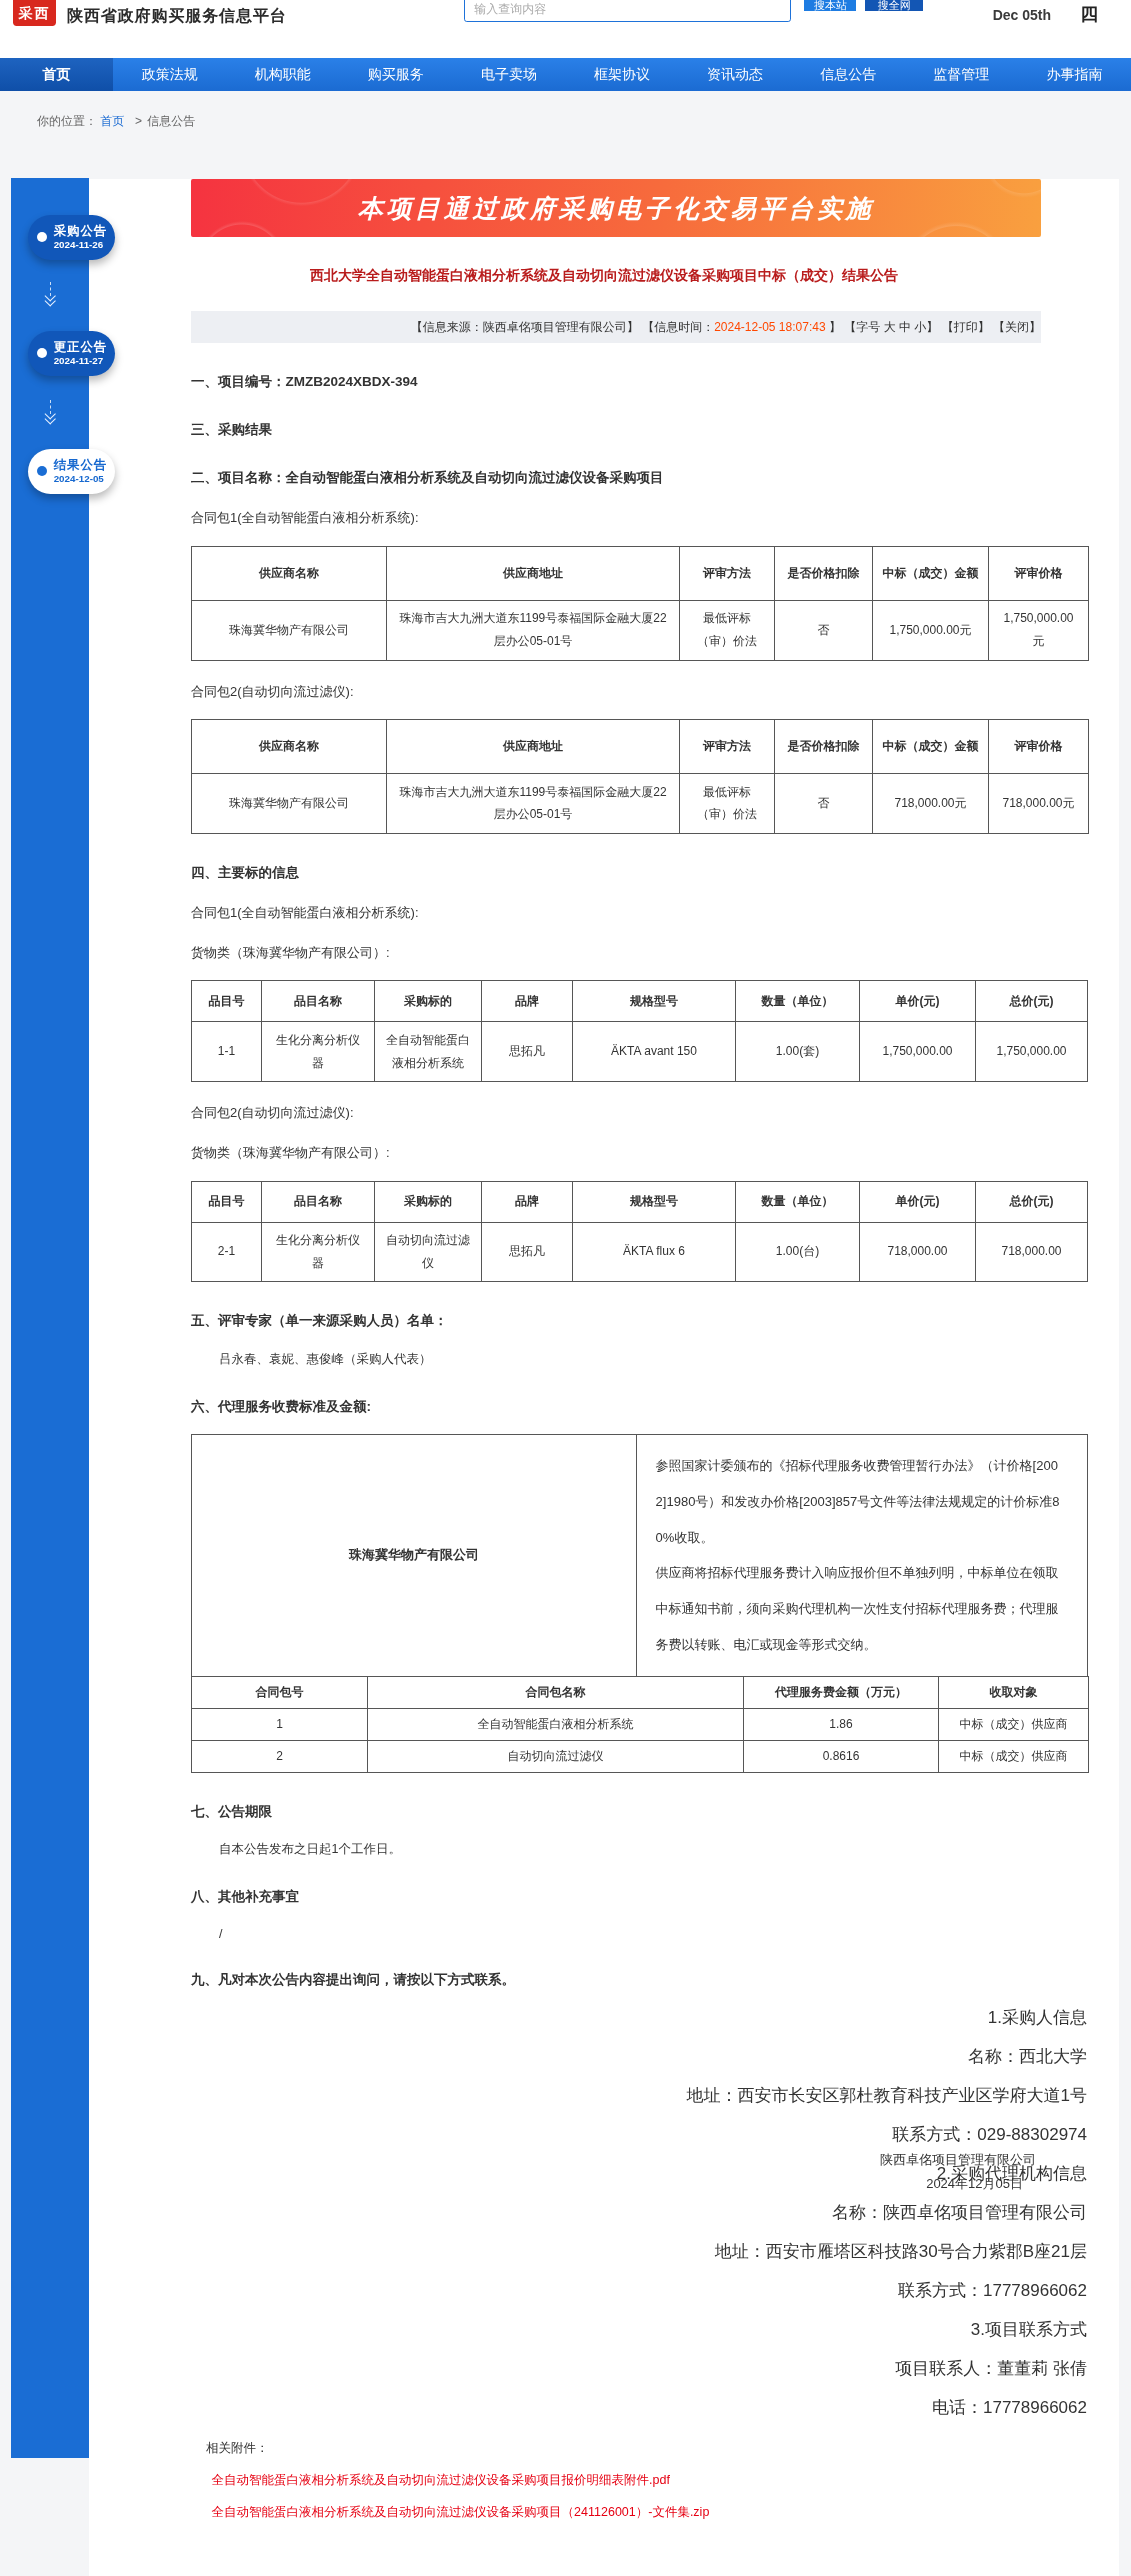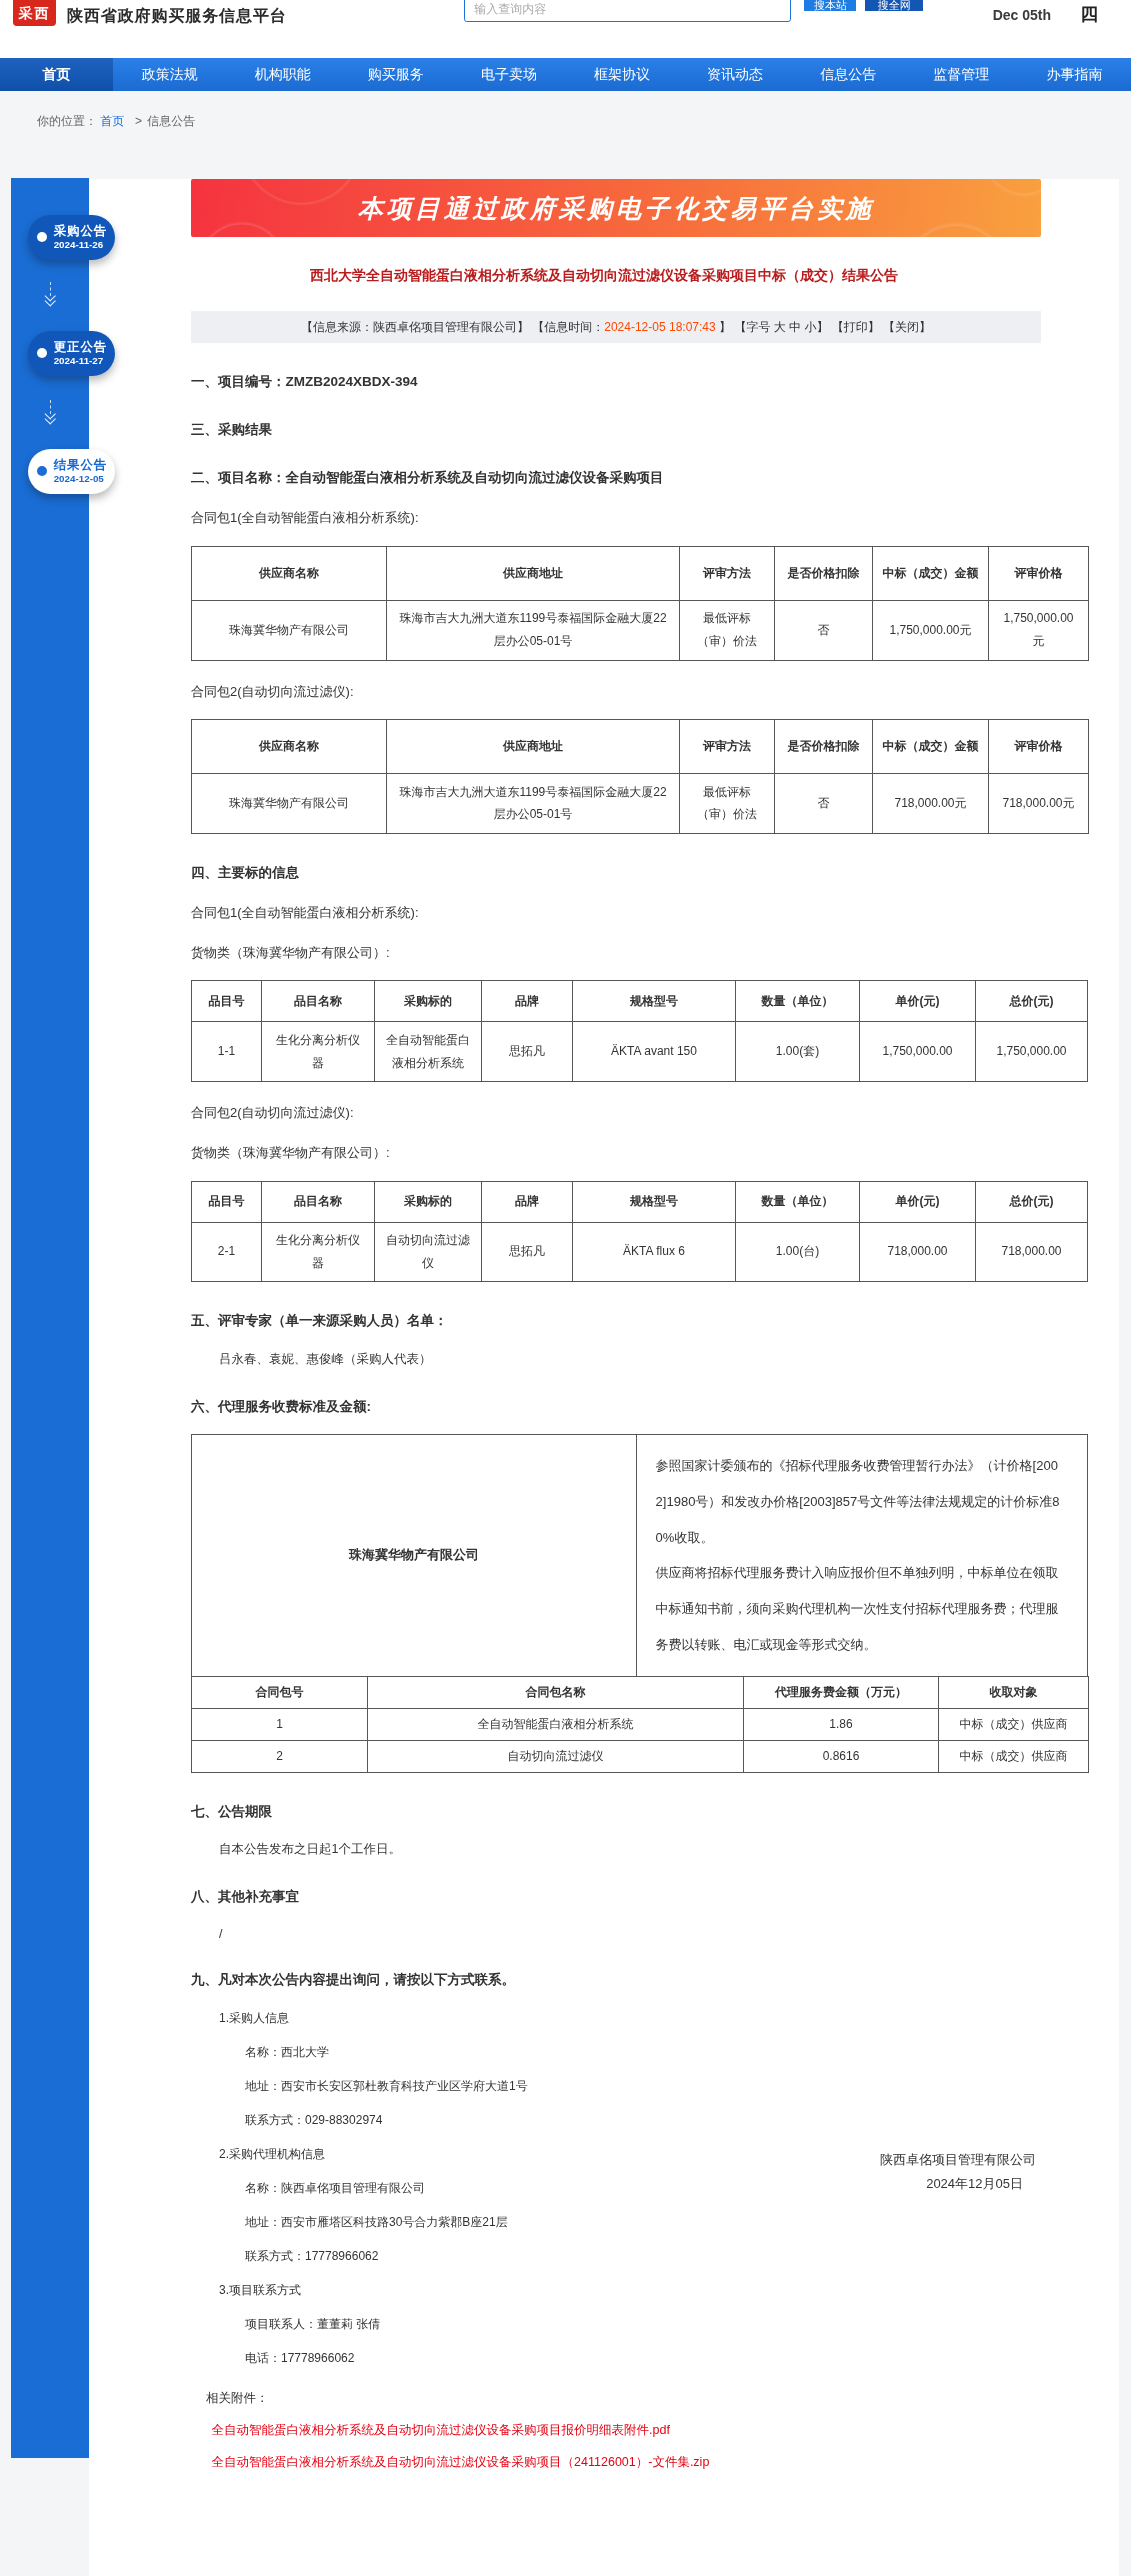--- a/index.html
+++ b/index.html
@@ -63,21 +63,21 @@
             background:linear-gradient(95deg,#f53340 0%,#f76b3c 55%,#f9a03f 100%);
             display:flex; align-items:center; justify-content:center; }
   .banner::before { content:""; position:absolute; inset:0; background:
       radial-gradient(circle at 6% 150%, transparent 41px, rgba(255,255,255,.14) 42px, transparent 45px),
       radial-gradient(circle at 13% -60%, transparent 58px, rgba(255,255,255,.11) 59px, transparent 62px),
       radial-gradient(circle at 90% 170%, transparent 51px, rgba(255,255,255,.13) 52px, transparent 56px),
       radial-gradient(circle at 98% -40%, transparent 37px, rgba(255,255,255,.10) 38px, transparent 42px); }
   .banner span { position:relative; font-size:25px; font-weight:900; font-style:italic; color:#fff; letter-spacing:3.7px; }
 
   .a-title { margin:30px 18.6px 0; text-align:center; font-size:14px; font-weight:bold; color:#b91c1c; }
-  .meta { margin:26px 0 0 102px; width:850px; height:32px; background:#edeff3; text-align:center;
+  .meta { margin:26px 0 0 102px; width:850px; height:32px; background:#edeff3; text-align:right;
           line-height:32px; font-size:12px; color:#333; white-space:nowrap; }
   .meta .t { color:#ff4800; }
   .meta .clk { cursor:pointer; }
 
   .sec  { margin:30px 0 0 102px; width:896px; font-size:13.5px; font-weight:bold; color:#333; }
   .sub  { margin:22px 0 0 102px; width:896px; font-size:13px; color:#333; }
   .sub2 { margin:20.4px 0 0 130px; width:868px; font-size:12.5px; color:#333; }
 
   table.tbl { border-collapse:collapse; table-layout:fixed; margin:18.6px 0 0 102px; width:896px; background:#fff; }
   .tbl th, .tbl td { border:0.9px solid #565656; font-size:12px; color:#333; text-align:center;
@@ -90,21 +90,21 @@
   .num { text-align:right; }
 
   .fee .lbl { font-weight:bold; font-size:13px; }
   .fee .desc { text-align:left; padding:13px 18.6px; }
   .fee .desc p { margin:0; font-size:13px; line-height:2.75; }
   .fee .desc .pc { }
   .fee2 { margin-top:-0.9px !important; }
   .fee2 th, .fee2 td { height:32px; line-height:1.6; padding:3.7px 7.4px; }
 
   .contact { position:relative; margin:18.6px 0 0 130px; width:868px; }
-  .contact .ct { line-height:22px; font-size:12px; color:#333; }
+  .contact .ct { line-height:22px; font-size:17px; color:#333;text-align:right; }
   .contact .ind { margin-left:26px; }
   .signature { position:absolute; right:51px; top:144px; text-align:right; font-size:13px; color:#333; }
   .signature .sd { margin-top:5.6px; padding-right:13px; }
 
   .attach { margin:20.4px 0 0 117px; font-size:12.5px; color:#333; }
   .attach .al { font-weight:normal; }
   .attach a { display:block; color:#e60012; margin:15px 0 0 5.6px; }
 </style>
 </head>
 <body>

